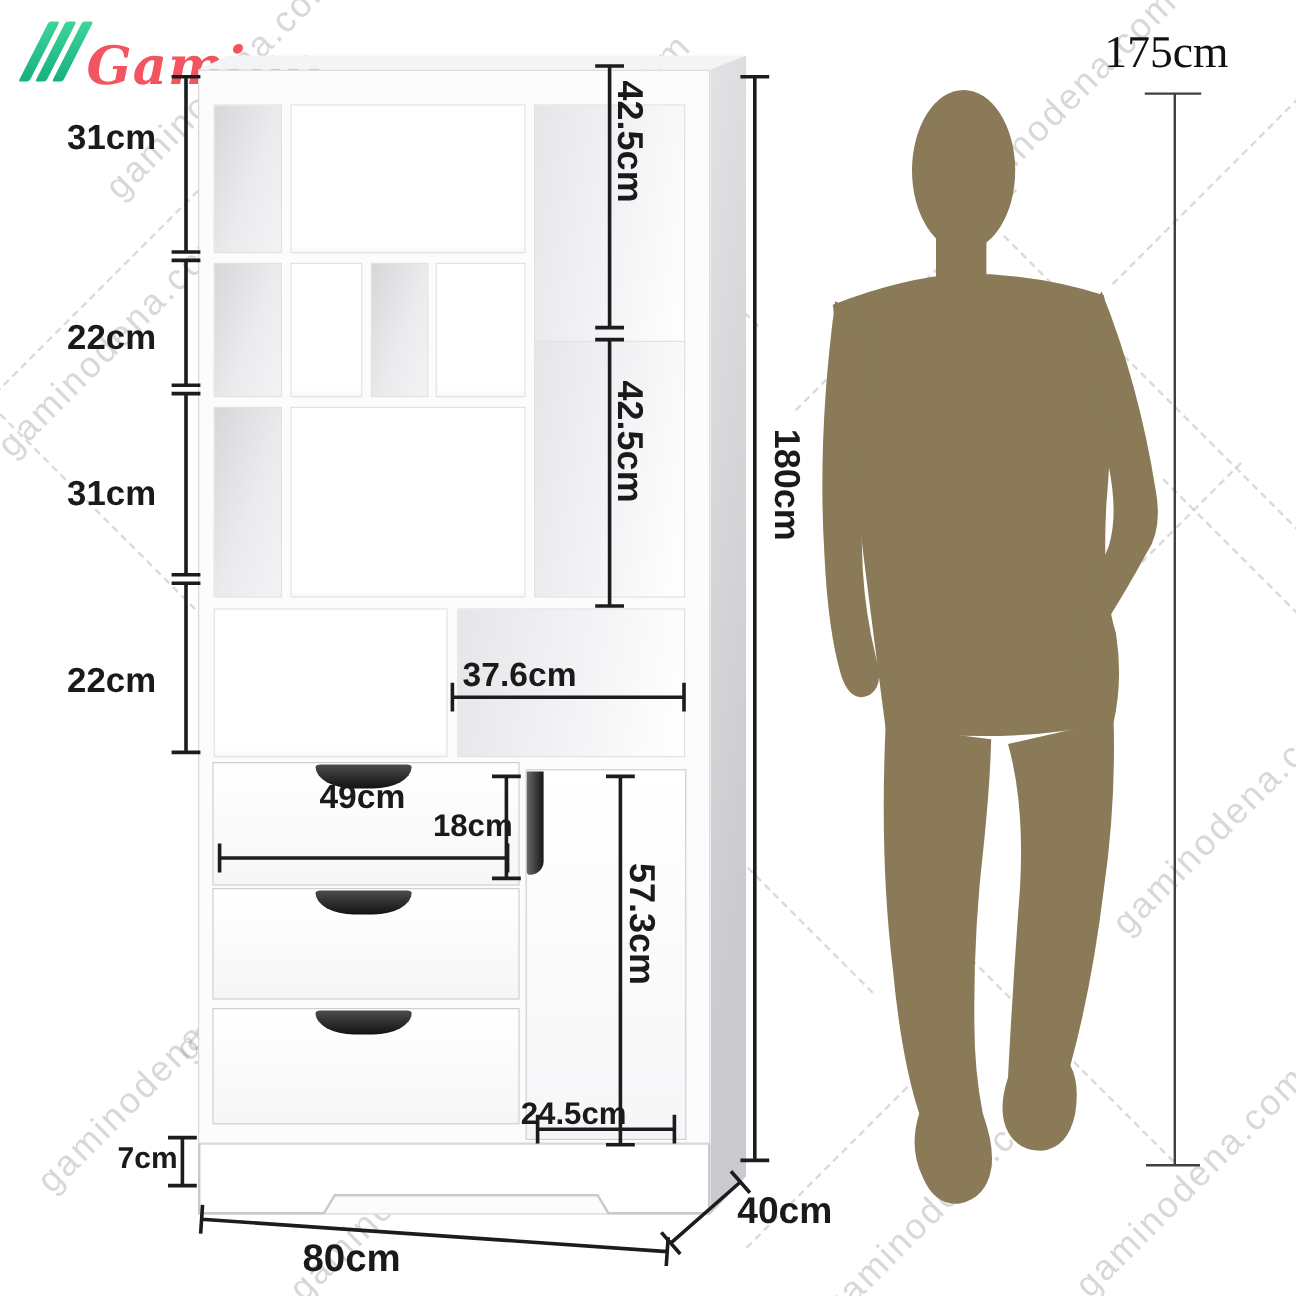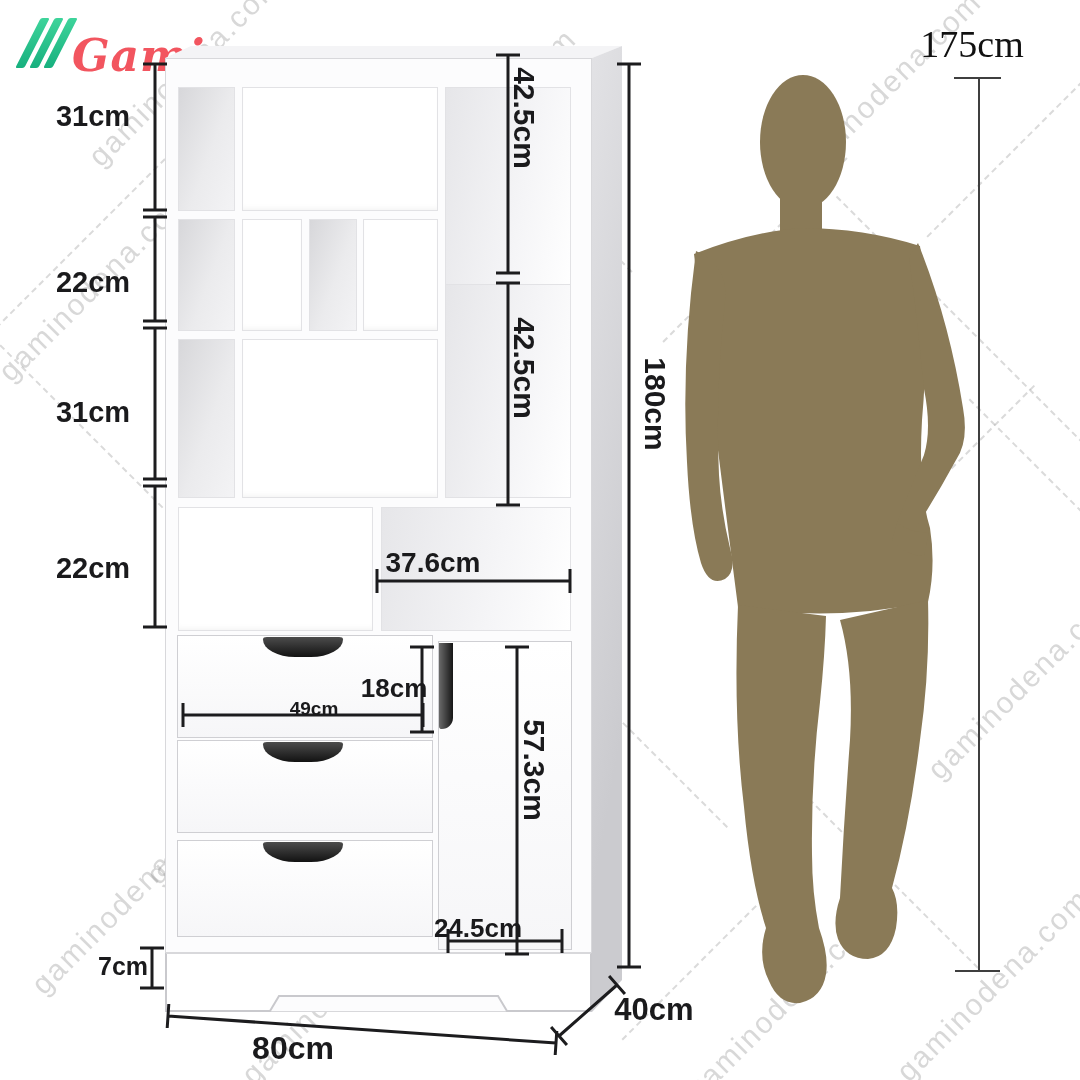--- a/index.html
+++ b/index.html
@@ -162,21 +162,21 @@
 
   <span class="dim" style="left:93px;top:116px;font-size:29px;">31cm</span>
   <span class="dim" style="left:93px;top:282px;font-size:29px;">22cm</span>
   <span class="dim" style="left:93px;top:412px;font-size:29px;">31cm</span>
   <span class="dim" style="left:93px;top:568px;font-size:29px;">22cm</span>
   <span class="dim rot" style="left:524px;top:118px;font-size:30px;">42.5cm</span>
   <span class="dim rot" style="left:524px;top:368px;font-size:30px;">42.5cm</span>
   <span class="dim rot" style="left:655px;top:404px;font-size:30px;">180cm</span>
   <span class="dim" style="left:433px;top:563px;font-size:28px;">37.6cm</span>
   <span class="dim" style="left:394px;top:688px;font-size:26px;">18cm</span>
-  <span class="dim" style="left:302px;top:708px;font-size:19px;margin-left:12px;">49cm</span>
+  <span class="dim" style="left:302px;top:664px;font-size:28px;">49cm</span>
   <span class="dim rot" style="left:534px;top:770px;font-size:30px;">57.3cm</span>
   <span class="dim" style="left:478px;top:928px;font-size:26px;">24.5cm</span>
   <span class="dim" style="left:123px;top:966px;font-size:25px;">7cm</span>
   <span class="dim" style="left:293px;top:1048px;font-size:32px;">80cm</span>
   <span class="dim" style="left:654px;top:1009px;font-size:31px;">40cm</span>
   <span class="serif-label" style="left:972px;top:44px;">175cm</span>
 
 </div>
 
 </body></html>

